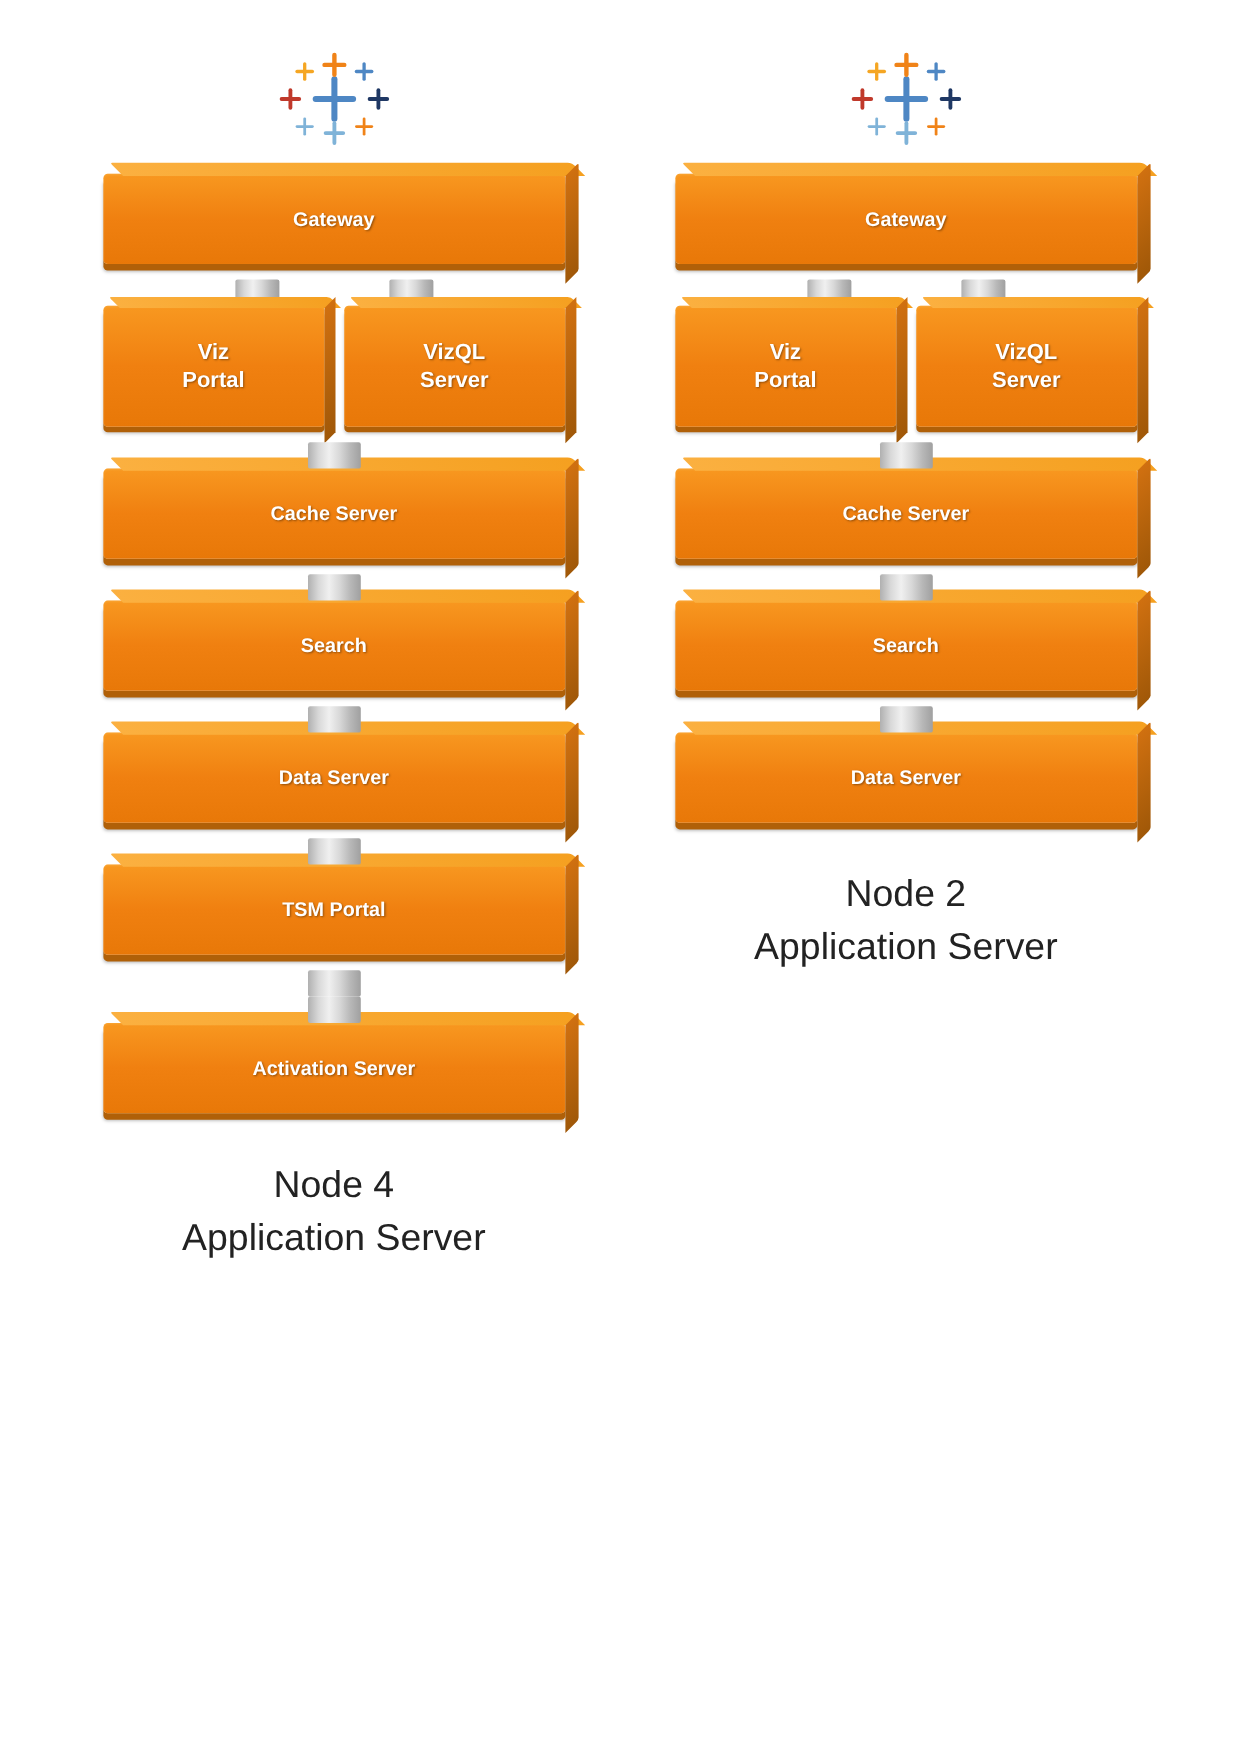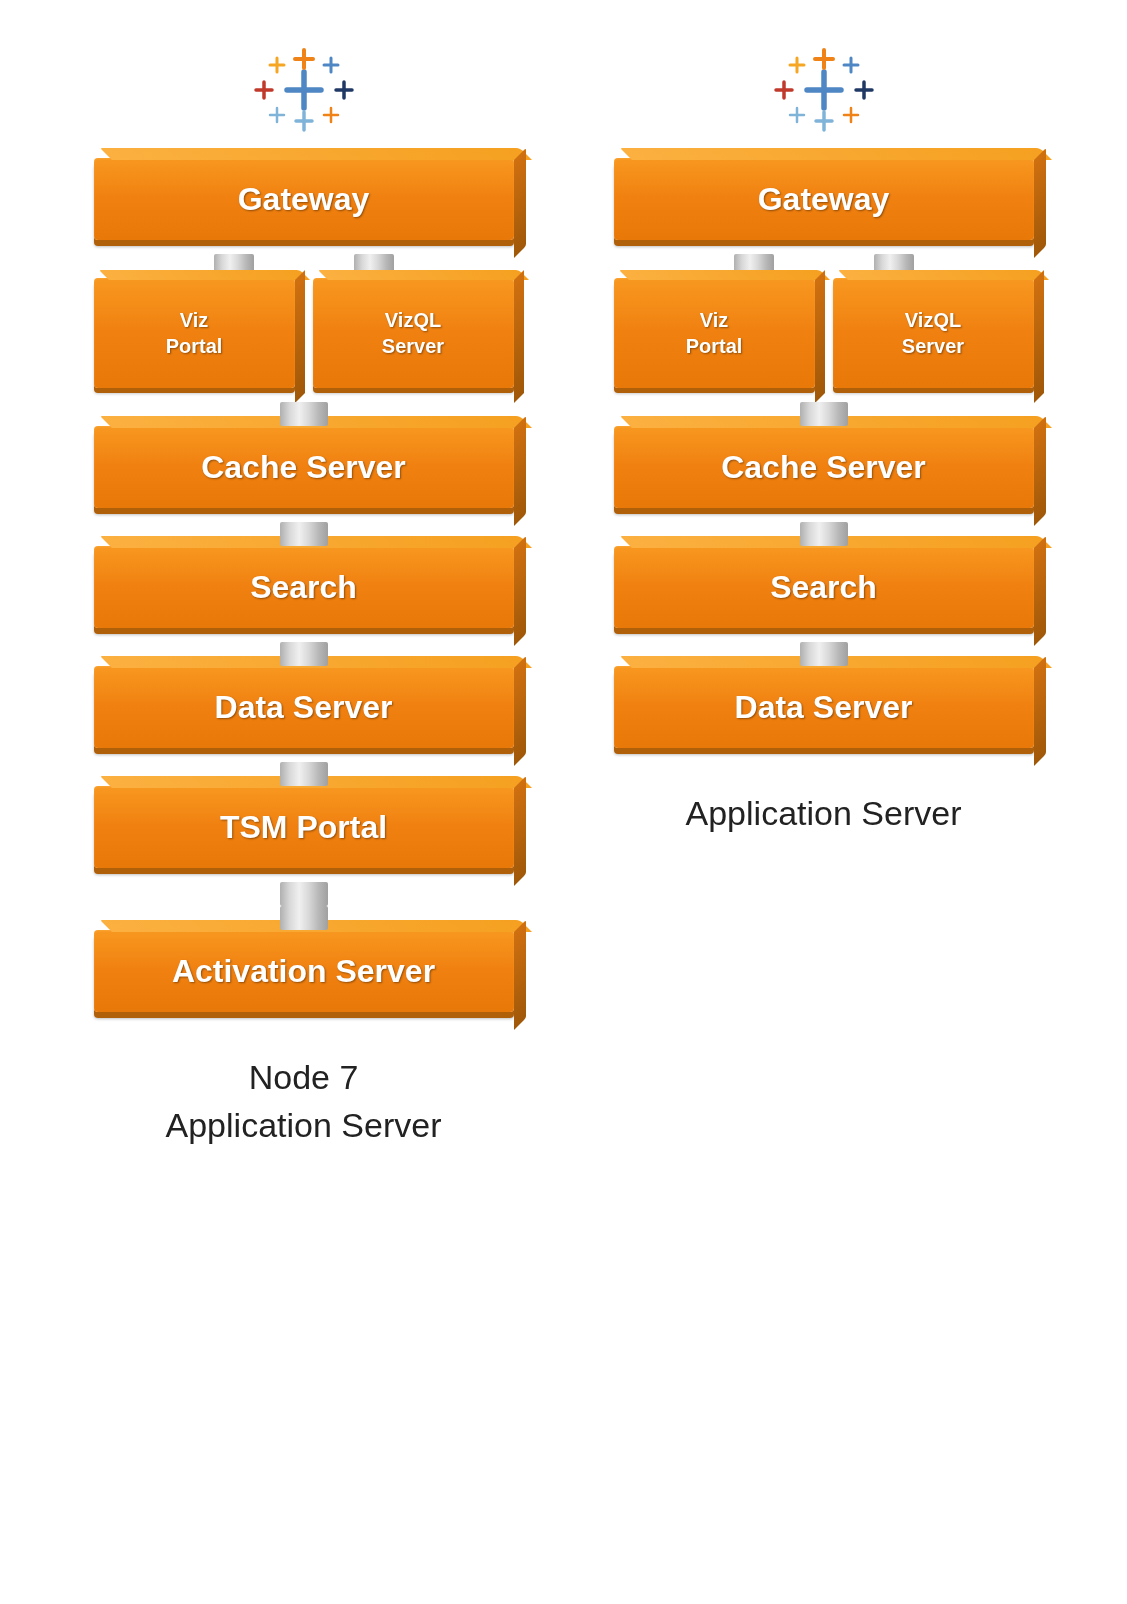--- a/index.html
+++ b/index.html
@@ -81,21 +81,21 @@
       width: 12px;
       bottom: -6px;
       background: linear-gradient(to bottom, #d07010, #a05808);
       transform: skewY(-45deg);
       transform-origin: top right;
       border-radius: 0 2px 2px 0;
     }
 
     .block-text {
       color: white;
-      font-size: 32px;
+      font-size: 18px;
       font-weight: bold;
       text-shadow: 1px 1px 2px rgba(0,0,0,0.4);
       z-index: 2;
       position: relative;
     }
 
     .pillar {
       width: 48px;
       height: 24px;
       margin: 0 auto;
@@ -296,21 +296,21 @@
 
     <div class="pillar"></div>
 
     <div class="block-container">
       <div class="block-body">
         <span class="block-text">Activation Server</span>
       </div>
     </div>
 
     <div class="node-footer">
-      <div class="node-name">Node 7</div>
+      <div class="node-name">Node 4</div>
       <div class="node-name">Application Server</div>
     </div>
 
   </div>
 
   <div class="node-column">
 
     <svg class="tableau-logo" viewBox="0 0 110 100" xmlns="http://www.w3.org/2000/svg">
       <line x1="55" y1="32" x2="55" y2="68" stroke="#4e87c4" stroke-width="5.5" stroke-linecap="round"></line>
       <line x1="38" y1="50" x2="72" y2="50" stroke="#4e87c4" stroke-width="5.5" stroke-linecap="round"></line>
@@ -374,18 +374,19 @@
 
     <div class="pillar"></div>
 
     <div class="block-container">
       <div class="block-body">
         <span class="block-text">Data Server</span>
       </div>
     </div>
 
     <div class="node-footer">
+      <div class="node-name">Node 2</div>
       <div class="node-name">Application Server</div>
     </div>
 
   </div>
 
 </div>
 
 </body></html>

